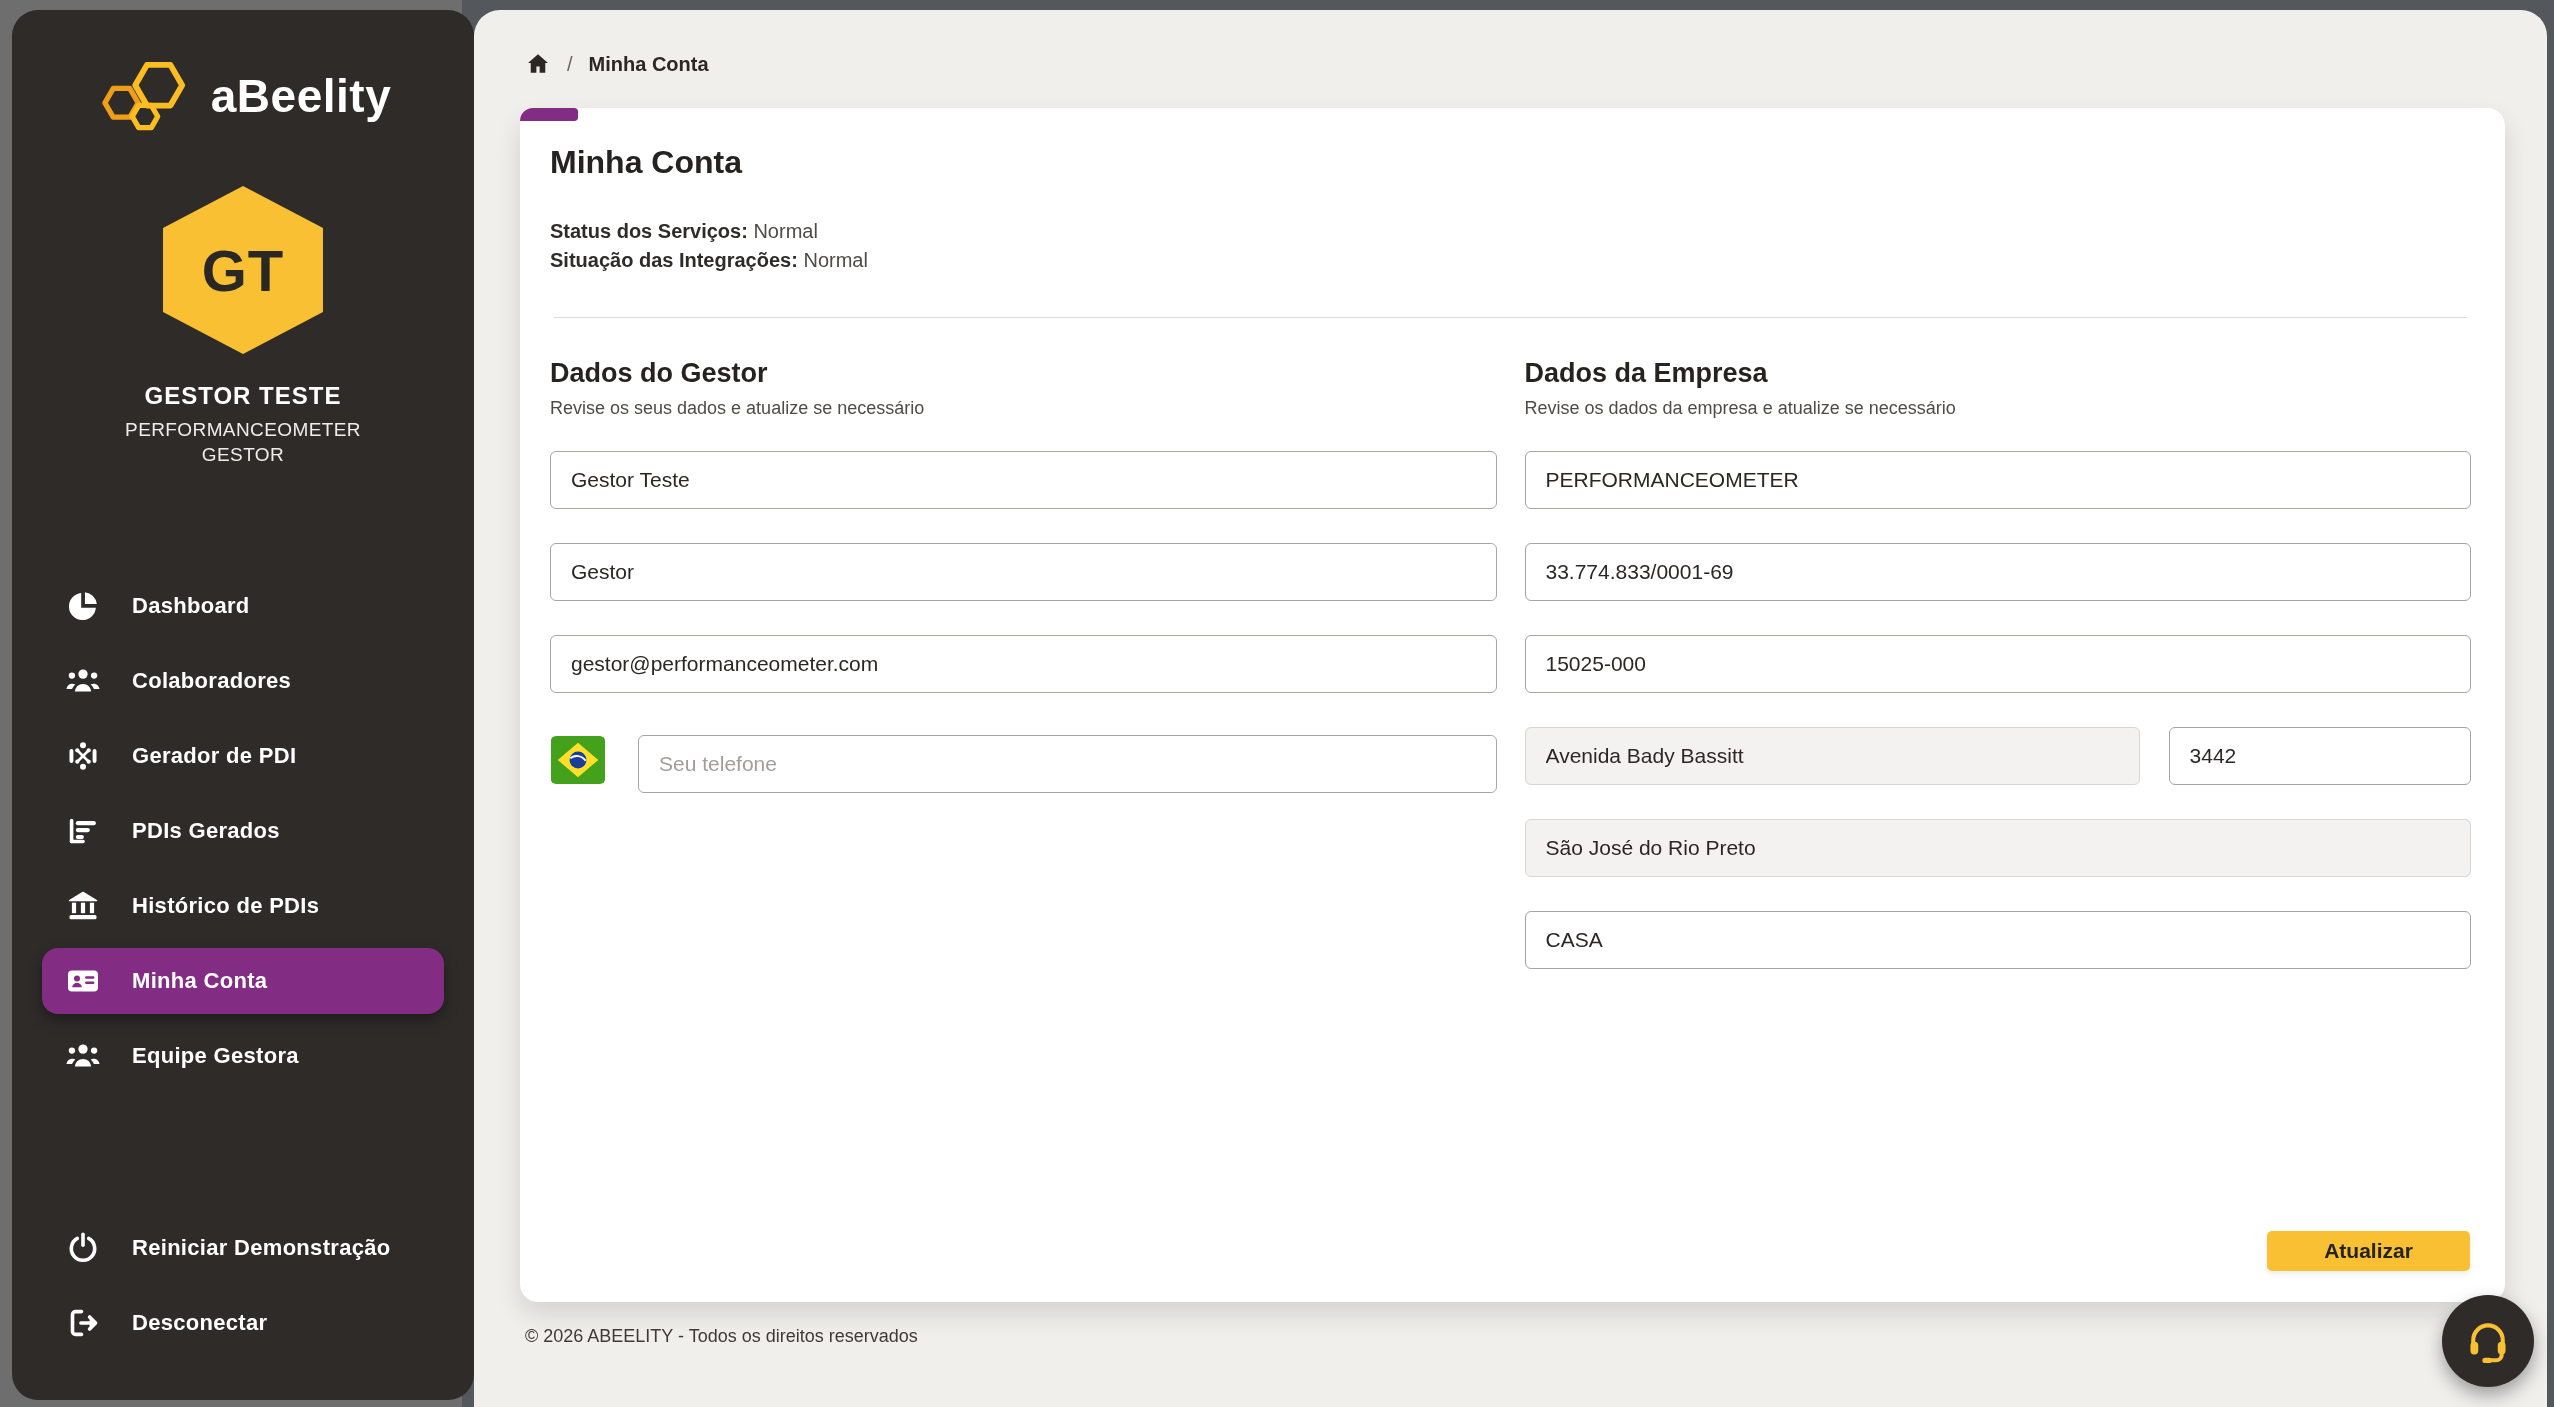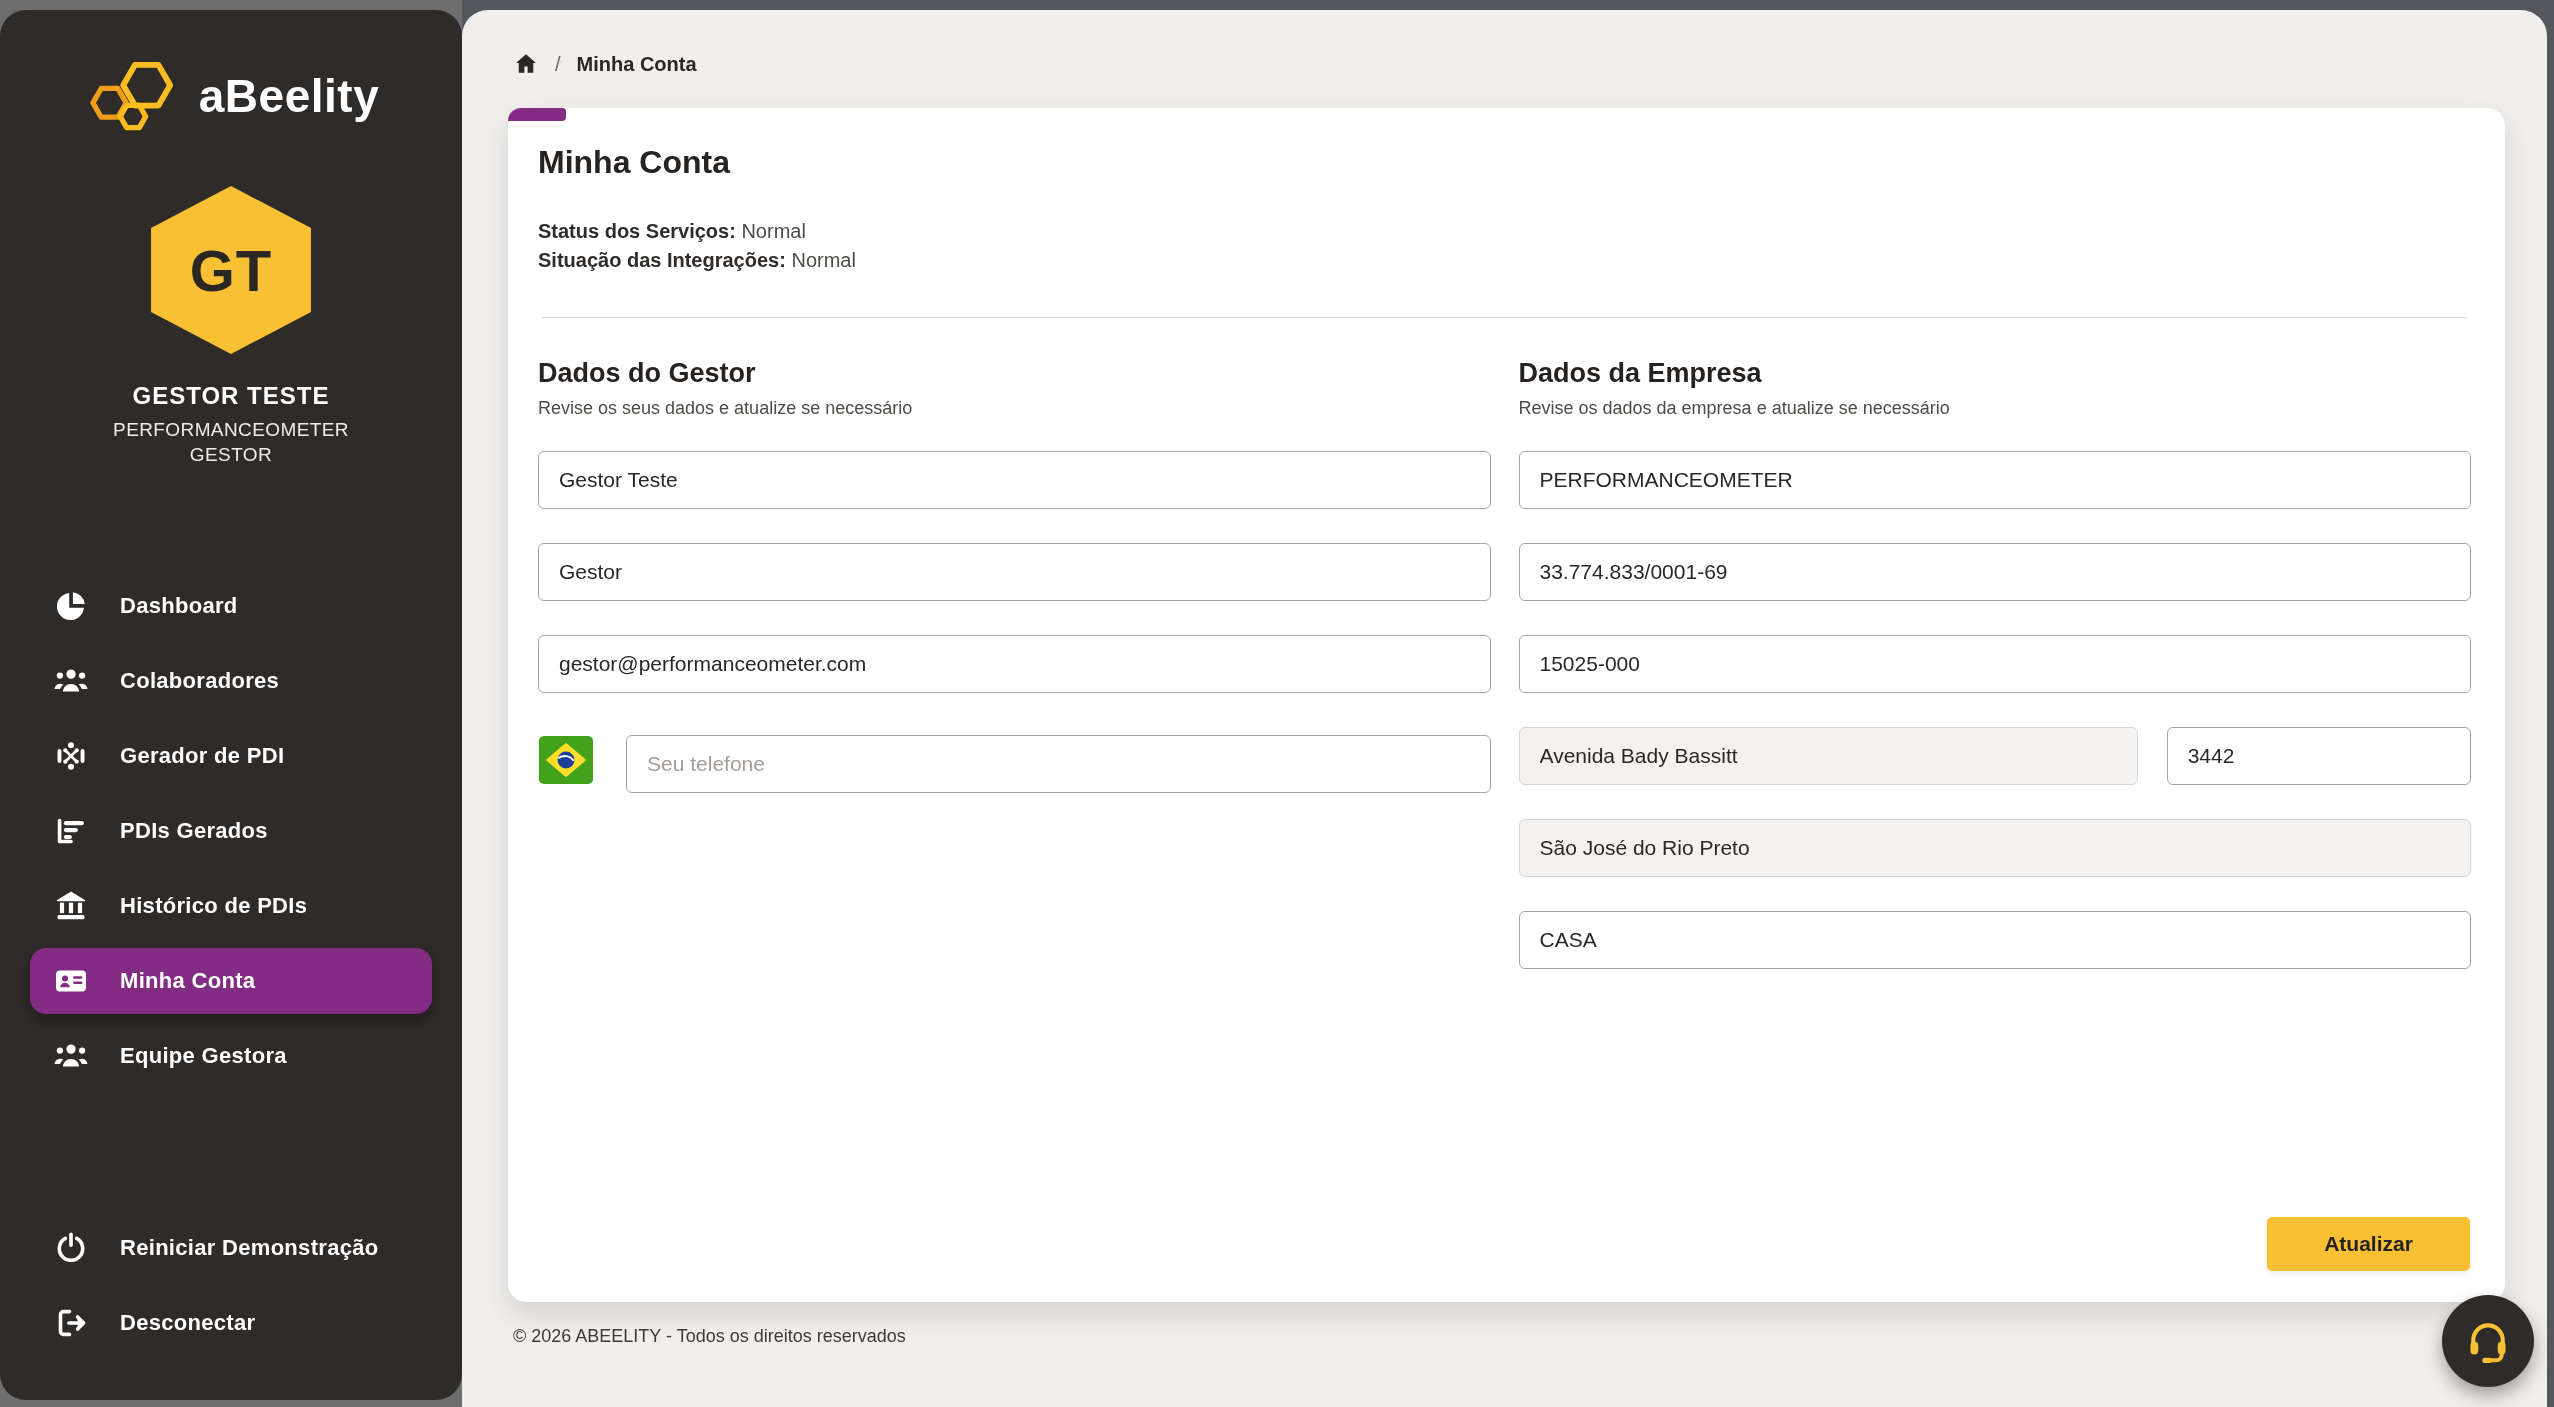--- a/index.html
+++ b/index.html
@@ -10,21 +10,21 @@
     --input-border:#a8a4a0; --ro-bg:#f4f2f1; --ro-border:#d8d5d2;
   }
   *{box-sizing:border-box}
   html,body{margin:0;padding:0}
   body{
     width:2554px;height:1407px;overflow:hidden;
     font-family:"Liberation Sans", sans-serif;
     background:linear-gradient(90deg,var(--frame-left) 0,var(--frame-left) 462px,var(--frame-bg) 462px);
     color:var(--ink);
   }
-  .app{display:flex;height:1407px;padding:10px 7px 0 0}
+  .app{display:flex;height:1407px;padding:10px 7px 0 12px}
 
   
   .sidebar{
     width:462px;min-width:462px;height:1390px;
     background:var(--sidebar-bg);border-radius:26px;
     display:flex;flex-direction:column;color:#fff;
   }
   .logo{margin:42px auto 0;display:flex;align-items:center;gap:16px}
   .logo svg{width:100px;height:88px}
   .logo-text{font-size:46px;font-weight:600;letter-spacing:.5px;color:#fff}
@@ -90,21 +90,21 @@
   .inline-row .field{margin-top:0}
   .grow-big{flex:2.2}
   .grow-small{flex:1}
 
   .phone-row{display:flex;align-items:center;gap:32px;margin-top:34px}
   .phone-row .field{margin-top:8px;flex:1}
   .flag{width:56px;height:48px;border-radius:6px;overflow:hidden;flex:0 0 auto;display:flex}
   .flag svg{width:56px;height:48px}
 
   .card-actions{position:absolute;right:35px;bottom:31px}
-  .update-btn{width:203px;height:54px;background:var(--yellow);border:none;border-radius:5px;
+  .update-btn{width:203px;height:40px;background:var(--yellow);border:none;border-radius:5px;
     font-family:"Liberation Sans",sans-serif;font-size:21px;font-weight:800;color:#262220;
     cursor:pointer;box-shadow:0 3px 6px rgba(0,0,0,.08)}
 
   .page-footer{margin:24px 0 0 51px;font-size:18px;color:#3e3a37}
 
   .fab{position:fixed;right:20px;bottom:20px;width:92px;height:92px;border-radius:50%;
     background:var(--sidebar-bg);display:flex;align-items:center;justify-content:center;
     box-shadow:0 8px 18px rgba(0,0,0,.35);cursor:pointer}
   .fab svg{width:52px;height:52px}
 </style>

